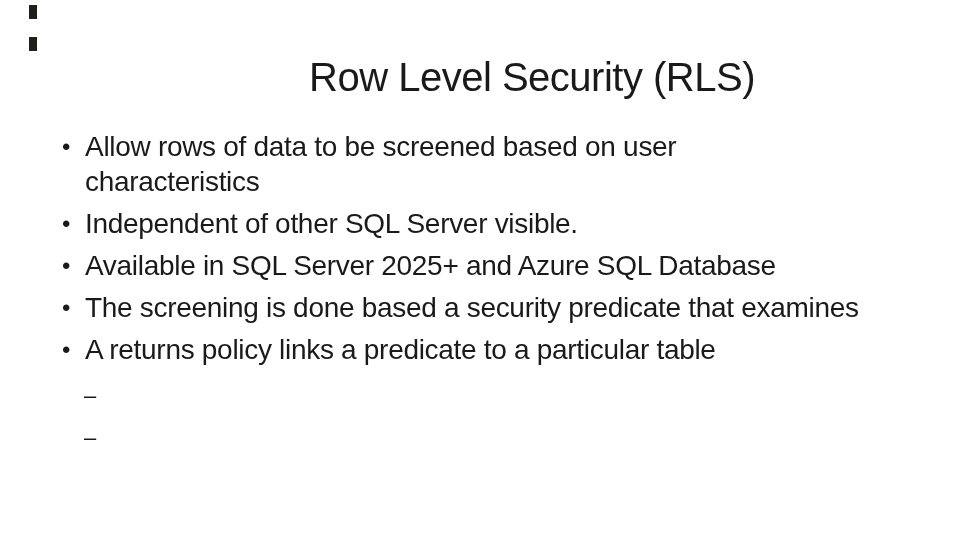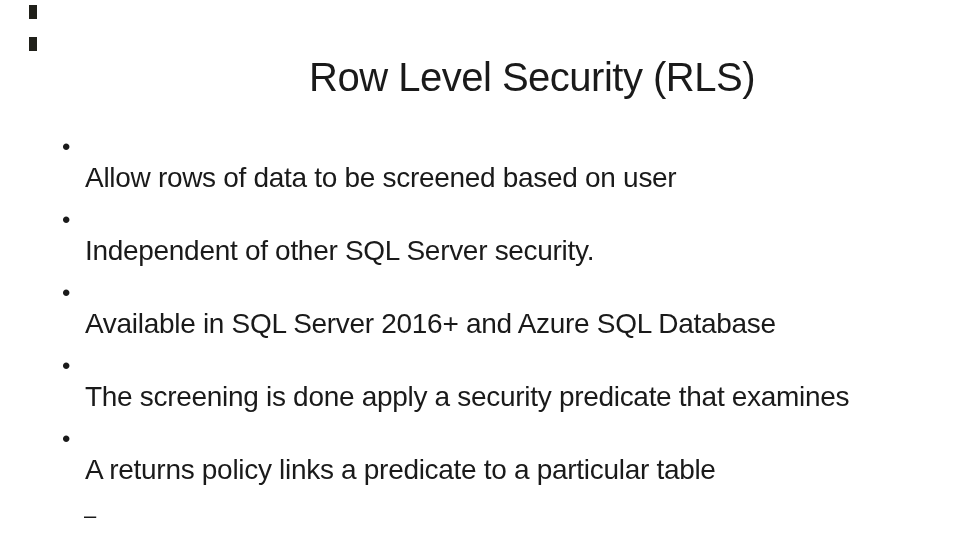--- a/index.html
+++ b/index.html
@@ -52,21 +52,21 @@
     line-height: 35px;
     margin-top: 7px;
     letter-spacing: -0.3px;
   }
   .bullet:first-child { margin-top: 0; }
   .bullet .marker {
     flex: 0 0 23px;
     font-size: 24px;
     line-height: 35px;
   }
-  .bullet .lines { flex: 1; margin-top: 31px; }
+  .bullet .lines { flex: 1; }
   .line { white-space: nowrap; }
   .sub-bullet {
     display: flex;
     align-items: flex-start;
     margin-left: 22px;
     margin-top: 8px;
     font-size: 22px;
     line-height: 34px;
     letter-spacing: -0.2px;
   }
@@ -85,41 +85,42 @@
   <div class="edge-artifact a2"></div>
 
   <h1 class="title">Row Level Security (RLS)</h1>
 
   <div class="body">
 
     <div class="bullet">
       <span class="marker">•</span>
       <div class="lines">
         <div class="line">Allow rows of data to be screened based on user</div>
+        <div class="line">characteristics</div>
       </div>
     </div>
 
     <div class="bullet">
       <span class="marker">•</span>
       <div class="lines">
-        <div class="line">Independent of other SQL Server security.</div>
+        <div class="line">Independent of other SQL Server visible.</div>
       </div>
     </div>
 
     <div class="bullet">
       <span class="marker">•</span>
       <div class="lines">
-        <div class="line">Available in SQL Server 2016+ and Azure SQL Database</div>
+        <div class="line">Available in SQL Server 2025+ and Azure SQL Database</div>
       </div>
     </div>
 
     <div class="bullet">
       <span class="marker">•</span>
       <div class="lines">
-        <div class="line">The screening is done apply a security predicate that examines</div>
+        <div class="line">The screening is done based a security predicate that examines</div>
       </div>
     </div>
 
     <div class="bullet">
       <span class="marker">•</span>
       <div class="lines">
         <div class="line">A returns policy links a predicate to a particular table</div>
       </div>
     </div>
 

